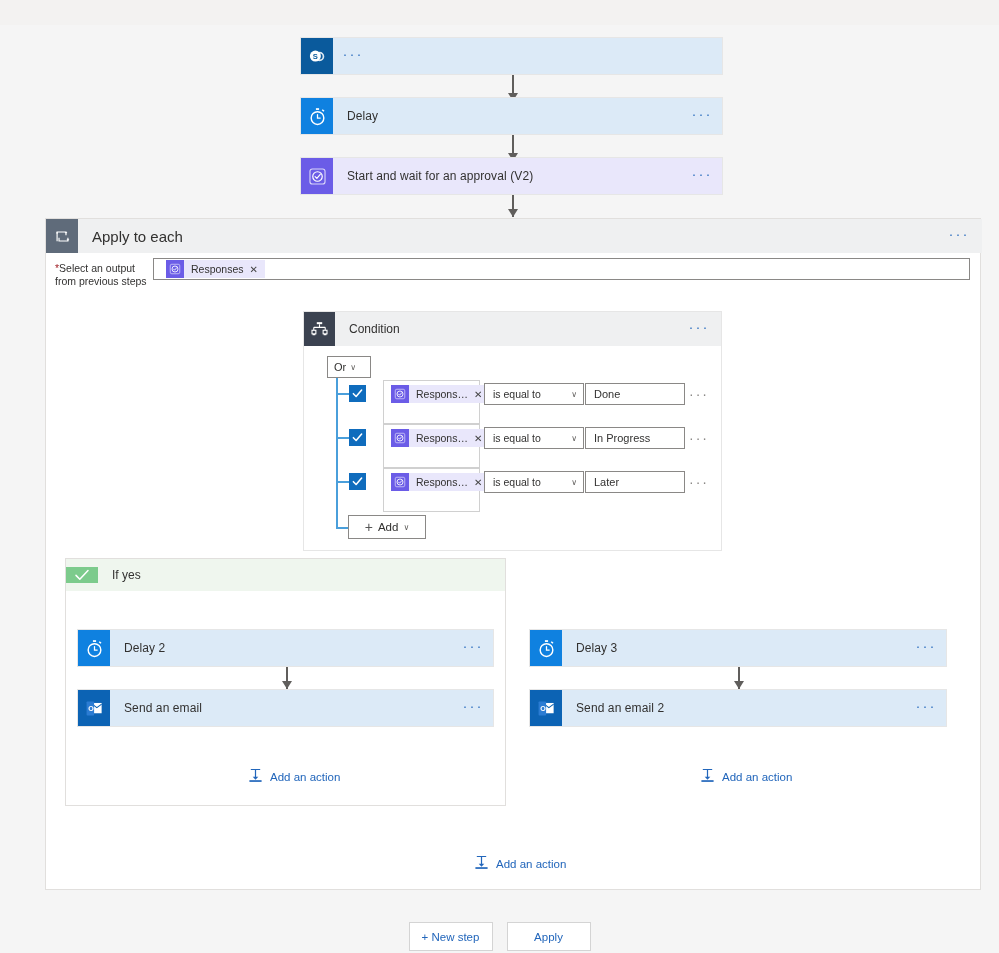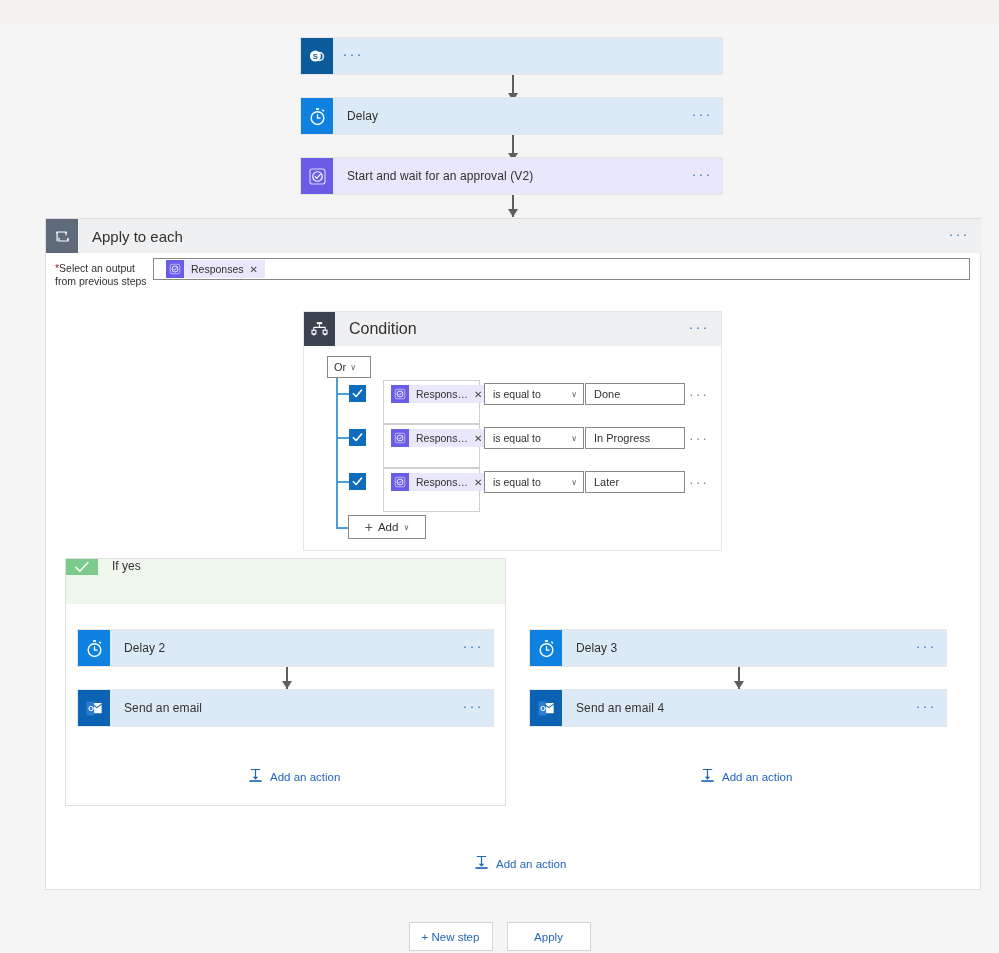--- a/index.html
+++ b/index.html
@@ -83,21 +83,21 @@
     background:#e9e7fb; font-size:10.5px; color:#323130;
   }
   .token .tic { width:18px; height:18px; background:#6b5ce7; display:flex;align-items:center;justify-content:center; }
   .token .tlbl { padding:0 6px 0 7px; }
   .token .tx { padding-right:7px; font-size:10px; color:#444; cursor:pointer;}
 
   
   .condbox { position:absolute; left:303px; top:311px; width:419px; height:240px; background:#fff; border:1px solid #e6e6e6; }
   .condhdr { position:absolute; left:0; top:0; width:417px; height:34px; background:#eff0f1; display:flex; }
   .condhdr .ic { width:31px; background:#3b4250; display:flex;align-items:center;justify-content:center; }
-  .condhdr .ttl { flex:1; display:flex;align-items:center; font-size:16px; padding-left:14px; }
+  .condhdr .ttl { flex:1; display:flex;align-items:center; font-size:12px; padding-left:14px; }
   .condhdr .ell { width:44px; display:flex;align-items:center;justify-content:center; color:#3b78c4; font-size:15px; letter-spacing:2px; padding-bottom:5px;}
 
   .orbtn {
     position:absolute; left:327px; top:356px; width:44px; height:22px;
     border:1px solid #8a8886; background:#fff;
     display:flex; align-items:center; font-size:11px; padding-left:6px; gap:4px;
   }
   .chev { font-size:8px; color:#605e5c; }
 
   .connector { position:absolute; background:#4a9fdb; }
@@ -127,21 +127,21 @@
     border:1px solid #8a8886; background:#fff;
     display:flex; align-items:center; justify-content:center; gap:5px;
     font-size:11.5px;
   }
   .plus { font-size:14px; color:#555; font-weight:300; }
 
   
   .branch { position:absolute; top:558px; width:441px; height:248px; background:#fff; border:1px solid #e1dfdd; }
   .branch.yes { left:65px; }
   .branch.no  { left:516px; }
-  .brhdr { position:absolute; left:0; top:0; width:439px; height:45px; display:flex; align-items:flex-start; }
+  .brhdr { position:absolute; left:0; top:0; width:439px; height:32px; display:flex; align-items:center; }
   .brhdr .ic { width:32px; display:flex;align-items:center;justify-content:center; }
   .brhdr .ttl { flex:1; display:flex;align-items:center; font-size:12px; padding-left:14px; }
   .yes .brhdr { background:#eff6ee; }
   .yes .brhdr .ic { background:#7ccb8c; }
   .no .brhdr { background:#fdeeee; }
   .no .brhdr .ic { background:#ef7b7b; }
 
   .addaction {
     position:absolute; display:flex; align-items:center; gap:7px;
     font-size:11.5px; color:#2266bb; cursor:pointer;
@@ -432,21 +432,21 @@
 
   <div class="card blue" style="left:529px; top:689px; width:418px;">
     <div class="ic out">
       <svg width="19" height="19" viewBox="0 0 24 24">
         <rect x="9" y="5" width="12" height="13" fill="#fff"></rect>
         <path d="M9 6.5l6 4.4 6-4.4" fill="none" stroke="#0c63b4" stroke-width="1.4"></path>
         <rect x="2" y="3.2" width="9.5" height="17.6" rx="1" fill="#2b7cd3"></rect>
         <text x="4" y="15" font-size="9" font-family="Liberation Sans, sans-serif" font-weight="bold" fill="#fff">O</text>
       </svg>
     </div>
-    <div class="ttl">Send an email 4</div>
+    <div class="ttl">Send an email 2</div>
     <div class="ell">···</div>
   </div>
 
   <div class="addaction" style="left:700px; top:768px;">
     <span>
       <svg width="15" height="15" viewBox="0 0 16 16">
         <path d="M3 1.6h10M8 1.6v8.2" fill="none" stroke="#2266bb" stroke-width="1.3"></path>
         <path d="M8 12.6l-3-3.2h6z" fill="#2266bb"></path>
         <rect x="1.5" y="13" width="13" height="1.8" fill="#2266bb"></rect>
       </svg>

